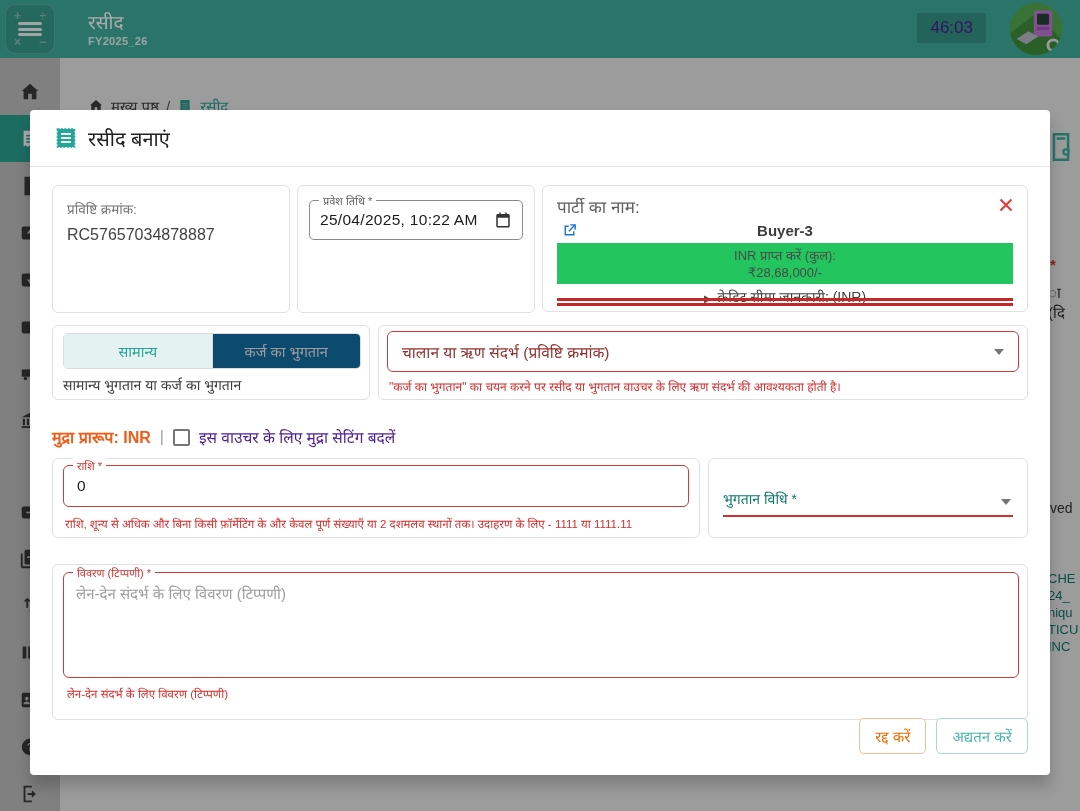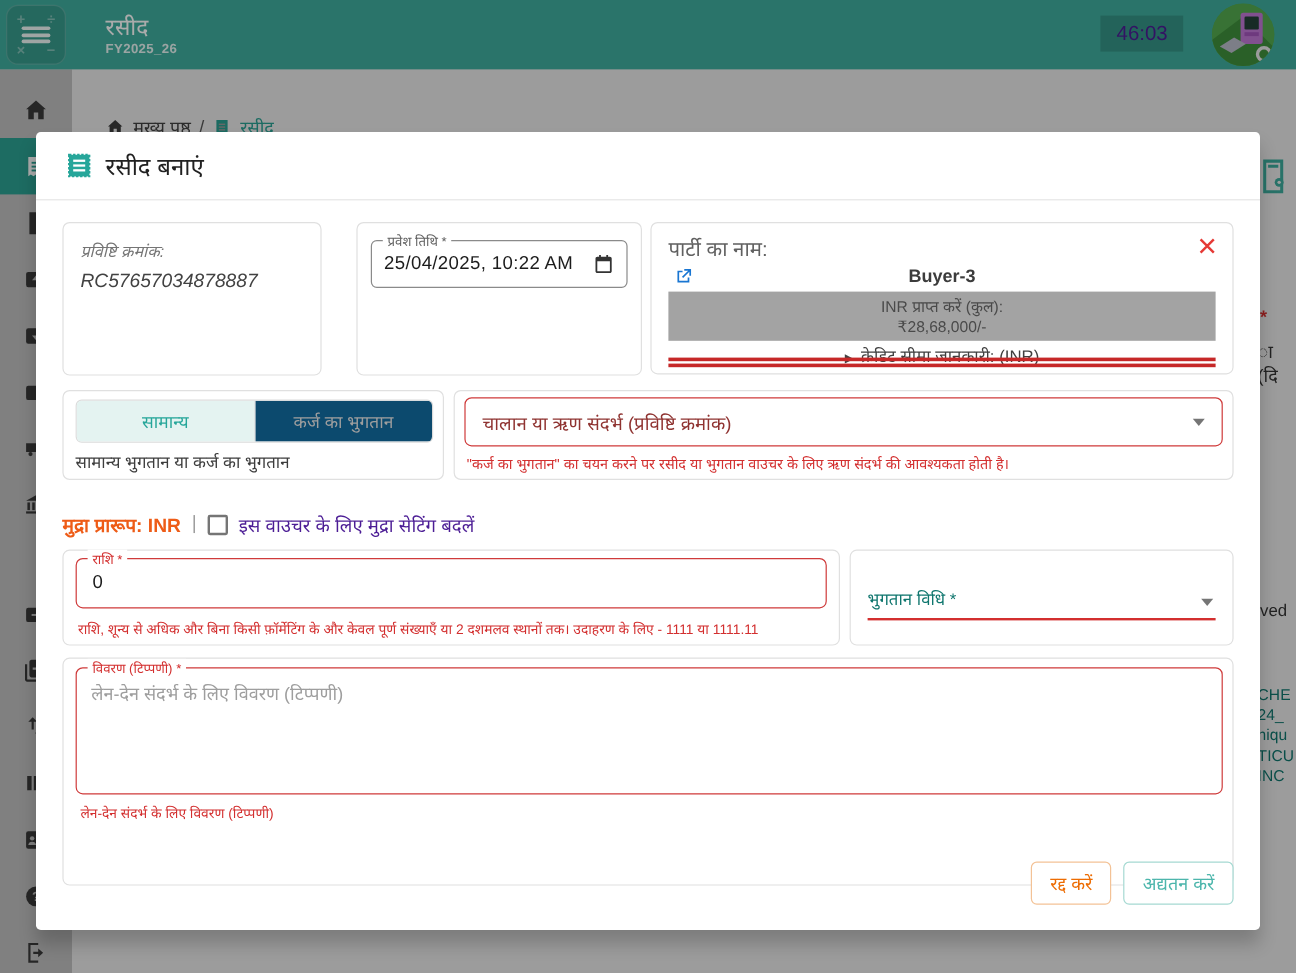--- a/index.html
+++ b/index.html
@@ -40,36 +40,36 @@
   .backdrop { position:absolute; inset:0; background:rgba(0,0,0,0.33); z-index:5; }
 
   
   .modal { position:absolute; left:30px; top:110px; width:1020px; height:665px; background:#fff; border-radius:4px; box-shadow:0 11px 15px rgba(0,0,0,0.2); z-index:10; }
   .m-header { height:57px; border-bottom:1px solid #e5e5e5; display:flex; align-items:center; gap:10px; padding:0 24px; }
   .m-title { font-size:20px; color:#212121; }
 
   .card { position:absolute; border:1px solid #e0e0e0; border-radius:6px; background:#fff; }
 
   .m-row1 { position:absolute; top:75px; left:22px; width:976px; height:130px; }
-  .card-entry { left:0; top:0; width:216px; height:128px; padding:14px;font-style:italic; }
+  .card-entry { left:0; top:0; width:238px; height:128px; padding:14px; }
   .lbl-gray { font-size:13.5px; color:#757575; }
   .entry-val { margin-top:8px; font-size:16px; color:#424242; }
 
   .card-date { left:245px; top:0; width:238px; height:128px; }
   .date-field { position:absolute; left:11px; right:11px; top:14px; height:40px; border:1px solid #8a8a8a; border-radius:5px; display:flex; align-items:center; padding:0 10px; }
   .notch { position:absolute; top:-8px; left:9px; background:#fff; padding:0 4px; font-size:11px; color:#616161; }
   .date-val { font-size:15.5px; color:#1c1c1c; letter-spacing:.3px; }
   .date-field svg { margin-left:auto; width:18px; height:18px; fill:#333; }
 
   .card-party { left:490px; top:0; width:486px; height:127px; }
   .party-label { position:absolute; left:14px; top:9px; font-size:17px; color:#616161; }
   .party-close { position:absolute; right:10px; top:8px; width:22px; height:22px; cursor:pointer; }
   .party-open { position:absolute; left:18px; top:36px; width:17px; height:17px; }
   .party-name { position:absolute; left:0; right:0; top:36px; text-align:center; font-size:15px; font-weight:bold; color:#3c3c3c; }
-  .party-band { position:absolute; left:14px; right:14px; top:57px; height:41px; background:#a3a3a3; text-align:center; font-size:13px; color:#4a4a4a; padding-top:4px; line-height:17px; }
+  .party-band { position:absolute; left:14px; right:14px; top:57px; height:41px; background:#22c55e; text-align:center; font-size:13px; color:#4a4a4a; padding-top:4px; line-height:17px; }
   .party-credit { position:absolute; left:0; right:0; top:101px; text-align:center; font-size:14px; color:#3f3f3f; }
   .party-credit .tri { font-size:10px; margin-right:6px; color:#444; }
   .party-dline { position:absolute; left:14px; right:14px; bottom:5px; height:8px; border-top:3px solid #c62828; border-bottom:3px solid #c62828; }
 
   .m-row2 { position:absolute; top:215px; left:22px; width:976px; height:75px; }
   .card-tabs { left:0; top:0; width:318px; height:75px; }
   .tabgroup { position:absolute; left:10px; top:7px; width:298px; height:36px; border:1px solid #dcdcdc; border-radius:5px; display:flex; overflow:hidden; }
   .tab { flex:1; display:flex; align-items:center; justify-content:center; font-size:14.5px; cursor:pointer; }
   .tab-active { background:#e4f3f1; color:#26a69a; border-right:1px solid #dcdcdc; }
   .tab-idle { background:#0c4a6e; color:#9e9e9e; }
@@ -93,21 +93,21 @@
   .notch-red { position:absolute; top:-8px; left:9px; background:#fff; padding:0 4px; font-size:11px; color:#d32f2f;text-align:center; }
   .amt-val { font-size:15.5px; color:#1c1c1c; }
   .amt-helper { position:absolute; left:12px; top:57px; font-size:11.5px; color:#d32f2f; white-space:nowrap; }
 
   .card-pay { left:656px; top:0; width:320px; height:80px; }
   .pay-label { position:absolute; left:14px; top:30px; font-size:14px; color:#0f766e; }
   .pay-underline { position:absolute; left:14px; right:14px; top:56px; height:1.5px; background:#d32f2f; }
   .pay-caret { position:absolute; right:16px; top:40px; width:0; height:0; border-left:5px solid transparent; border-right:5px solid transparent; border-top:6px solid #757575; }
 
   .m-row4 { position:absolute; top:438px; left:22px; width:976px; height:146px; }
-  .card-desc { left:0; top:0; width:976px; height:190px;padding-left:13px; }
+  .card-desc { left:0; top:16px; width:976px; height:156px;padding-left:13px; }
   .desc-field { position:absolute; left:10px; right:8px; top:7px; height:106px; border:1.5px solid #cf3a3a; border-radius:6px; }
   .desc-field textarea { width:100%; height:100%; border:none; outline:none; resize:none; background:transparent; font-family:inherit; font-size:15px; color:#1c1c1c; padding:10px 12px; }
   .desc-field textarea::placeholder { color:#9e9e9e; }
   .desc-helper { position:absolute; left:14px; top:121px; font-size:11.5px; color:#d32f2f; }
 
   .m-actions { position:absolute; top:608px; right:22px; display:flex; gap:10px; }
   .btn { font-family:inherit; background:#fff; border-radius:5px; font-size:15px; padding:7px 15px; cursor:pointer; }
   .btn-cancel { color:#ed6c02; border:1px solid #f3c296; }
   .btn-update { color:#4db6ac; border:1px solid #a5d9d2; }
 </style>

